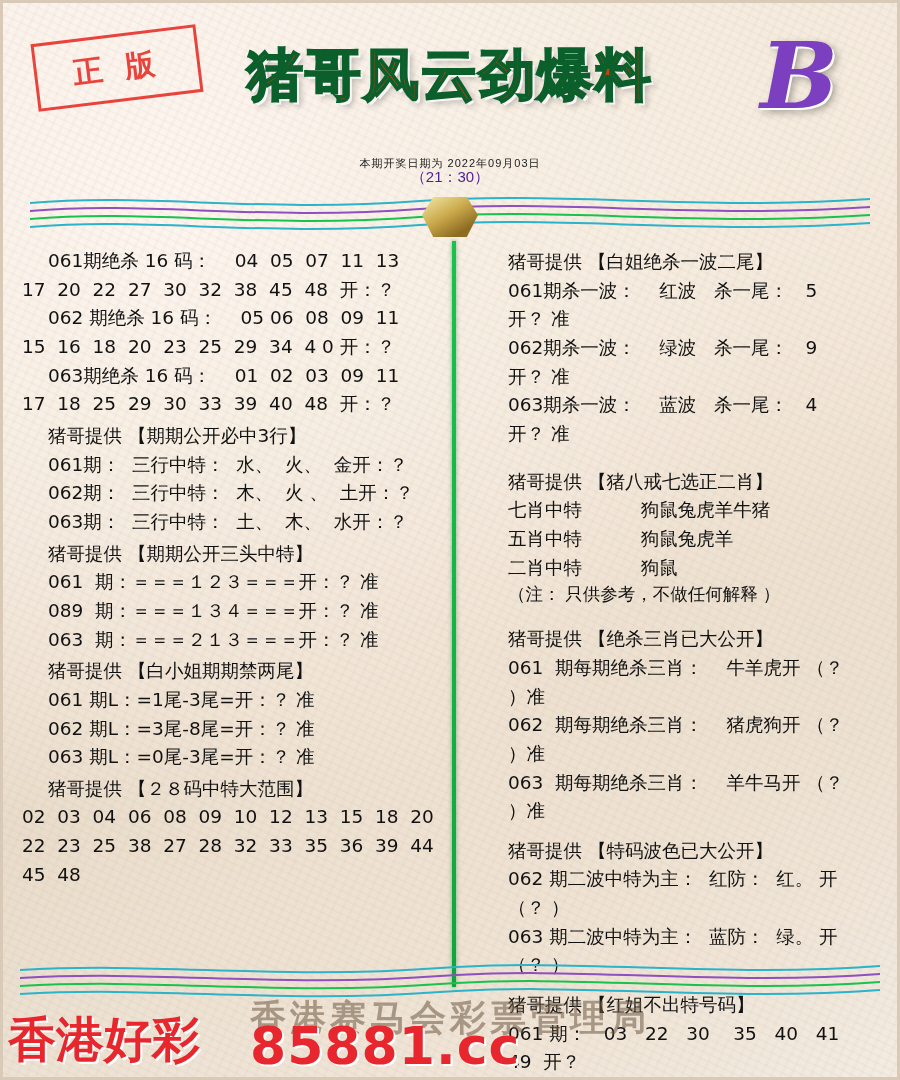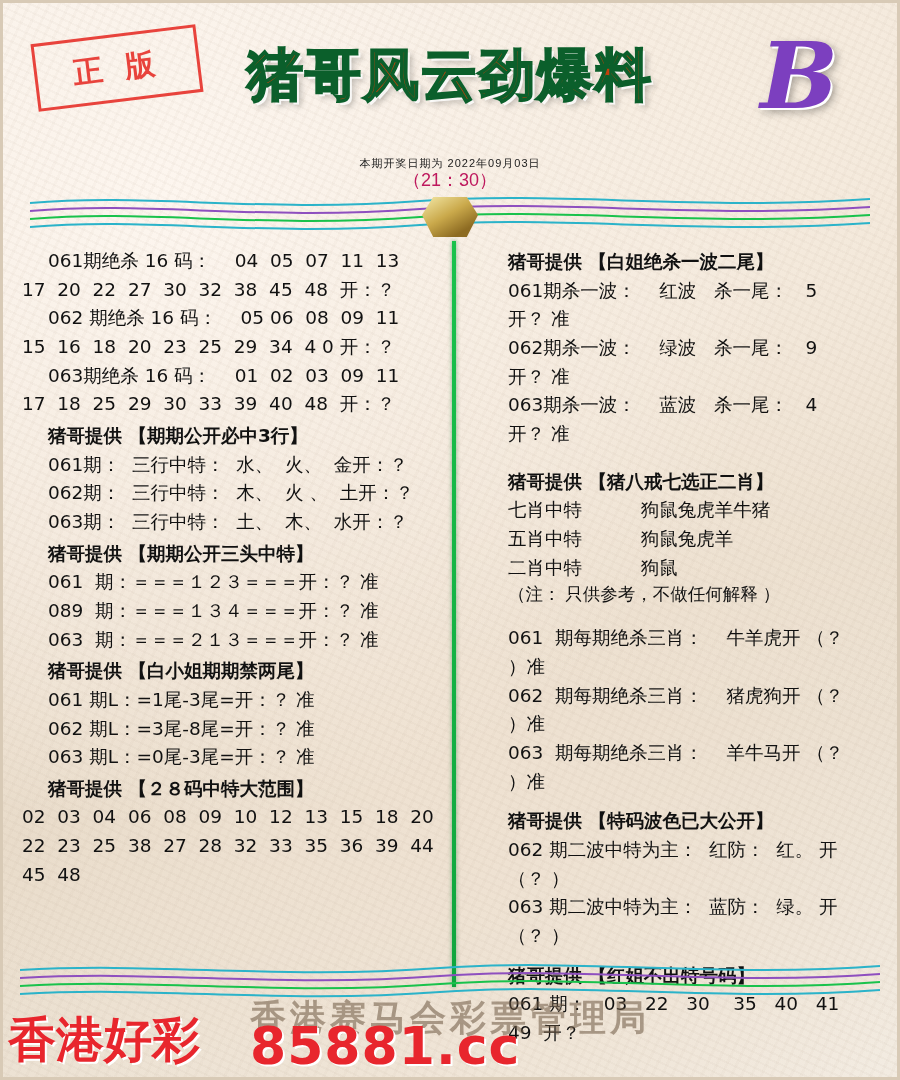--- a/index.html
+++ b/index.html
@@ -44,21 +44,21 @@
     font-family:"DejaVu Serif",serif;
     color:#7c3fbf;
     text-shadow:2px 2px 0 #ffffff, 4px 4px 8px rgba(0,0,0,.35);
   }
   .draw-date{
     position:absolute;left:0;right:0;top:156px;text-align:center;
     font-size:11px;color:#1a1a1a;letter-spacing:1px;
   }
   .draw-time{
     position:absolute;left:0;right:0;top:168px;text-align:center;
-    font-size:18px;color:#be185d;
+    font-size:15px;color:#4c1d95;
   }
 
   
   .waves{position:relative;height:52px;margin-top:4px;}
   .waves svg{display:block;width:100%;height:52px;}
   .gem{
     position:absolute;left:50%;top:8px;transform:translateX(-50%);
     width:56px;height:40px;
   }
   .gem .poly{
@@ -81,21 +81,21 @@
     background:linear-gradient(180deg,#19c24c,#0fa53e);
     box-shadow:0 0 4px rgba(0,120,40,.5);
   }
 
   .line{
     font-size:18.5px;color:#111;line-height:1.55;
     white-space:pre-wrap;font-family:"DejaVu Sans",sans-serif;
   }
   .line.indent{padding-left:26px;}
   .sec-head{
-    font-size:18.5px;color:#111;font-weight:bold;padding-left:26px;
+    font-size:18.5px;color:#111;font-weight:normal;padding-left:26px;
     line-height:1.6;font-family:"DejaVu Sans",sans-serif;
   }
   .blk{margin-bottom:2px;}
   .gap{height:16px;}
   .gap-sm{height:8px;}
   .note{font-size:17.5px;color:#111;padding-left:26px;}
 
   
   .footer{position:absolute;left:0;right:0;bottom:0;height:120px;}
   .footer svg{display:block;width:100%;height:46px;}
@@ -198,20 +198,21 @@
     <div class="sec-head">猪哥提供    【猪八戒七选正二肖】</div>
     <div class="blk">
       <div class="line indent">七肖中特          狗鼠兔虎羊牛猪</div>
       <div class="line indent">五肖中特          狗鼠兔虎羊</div>
       <div class="line indent">二肖中特          狗鼠</div>
       <div class="note">（注：  只供参考，不做任何解释 ）</div>
     </div>
 
     <div class="gap"></div>
 
+    <div class="sec-head">猪哥提供    【绝杀三肖已大公开】</div>
     <div class="blk">
       <div class="line indent">061  期每期绝杀三肖：    牛羊虎开 （？ ）准</div>
       <div class="line indent">062  期每期绝杀三肖：    猪虎狗开 （？ ）准</div>
       <div class="line indent">063  期每期绝杀三肖：    羊牛马开 （？ ）准</div>
     </div>
 
     <div class="gap-sm"></div>
 
     <div class="sec-head">猪哥提供    【特码波色已大公开】</div>
     <div class="blk">

